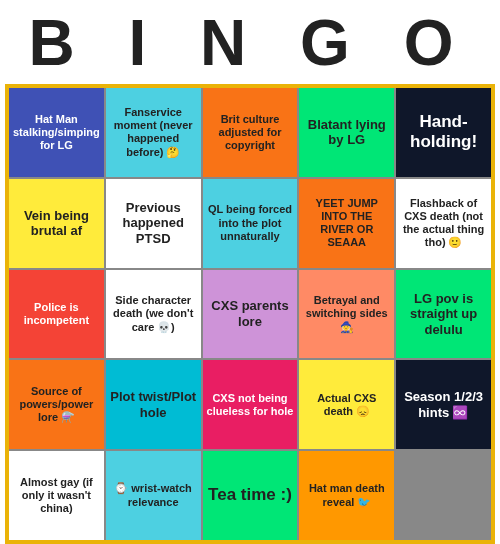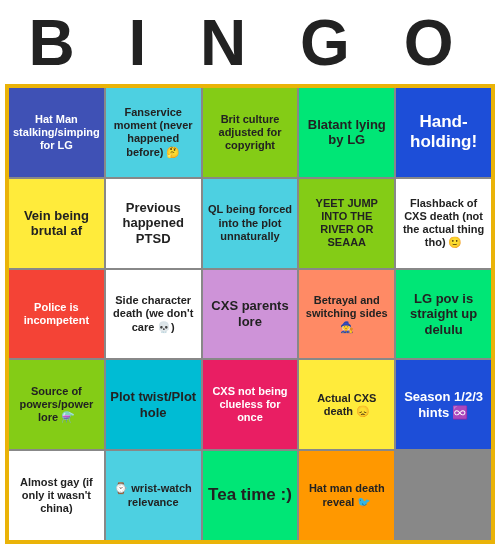--- a/index.html
+++ b/index.html
@@ -36,26 +36,26 @@
       justify-content: center;
       text-align: center;
       font-size: 11px;
       font-weight: bold;
       padding: 4px;
       line-height: 1.2;
       color: #000;
     }
     .bg-teal    { background: #00bcd4; }
     .bg-cyan    { background: #4dd0e1; }
-    .bg-lime    { background: #84cc16; }
+    .bg-lime    { background: #f97316; }
     .bg-yellow  { background: #ffeb3b; }
     .bg-orange  { background: #ff9800; }
     .bg-red     { background: #f44336; color: white; }
     .bg-purple  { background: #ce93d8; }
-    .bg-blue    { background: #1d4ed8; color: white; }
+    .bg-blue    { background: #0f172a; color: white; }
     .bg-indigo  { background: #3f51b5; color: white; }
     .bg-white   { background: #fff; }
     .bg-magenta { background: #e91e63; color: white; }
     .bg-bright-green { background: #00e676; }
     .bg-salmon  { background: #ff8a65; }
     .text-white { color: white; }
     .text-dark  { color: #222; }
     .big-text   { font-size: 13px; }
     .larger-text { font-size: 17px; }
   </style>
@@ -75,20 +75,20 @@
     <div class="bingo-cell bg-cyan text-dark ">QL being forced into the plot unnaturally</div>
     <div class="bingo-cell bg-lime text-dark ">YEET JUMP INTO THE RIVER OR SEAAA</div>
     <div class="bingo-cell bg-white text-dark ">Flashback of CXS death (not the actual thing tho) 🙂</div>
     <div class="bingo-cell bg-red text-white ">Police is incompetent</div>
     <div class="bingo-cell bg-white text-dark ">Side character death (we don't care 💀)</div>
     <div class="bingo-cell bg-purple text-dark big-text">CXS parents lore</div>
     <div class="bingo-cell bg-salmon text-dark ">Betrayal and switching sides 🧙</div>
     <div class="bingo-cell bg-bright-green text-dark big-text">LG pov is straight up delulu</div>
     <div class="bingo-cell bg-lime text-dark ">Source of powers/power lore ⚗️</div>
     <div class="bingo-cell bg-teal text-dark big-text">Plot twist/Plot hole</div>
-    <div class="bingo-cell bg-magenta text-white ">CXS not being clueless for once</div>
+    <div class="bingo-cell bg-magenta text-white ">CXS not being clueless for hole</div>
     <div class="bingo-cell bg-yellow text-dark ">Actual CXS death 😞</div>
     <div class="bingo-cell bg-blue text-white big-text">Season 1/2/3 hints ♾️</div>
     <div class="bingo-cell bg-white text-dark ">Almost gay (if only it wasn't china)</div>
     <div class="bingo-cell bg-cyan text-dark ">⌚ wrist-watch relevance</div>
     <div class="bingo-cell bg-bright-green text-dark larger-text">Tea time :)</div>
     <div class="bingo-cell bg-orange text-dark ">Hat man death reveal 🐦</div>
   </div>
 
 </body></html>

